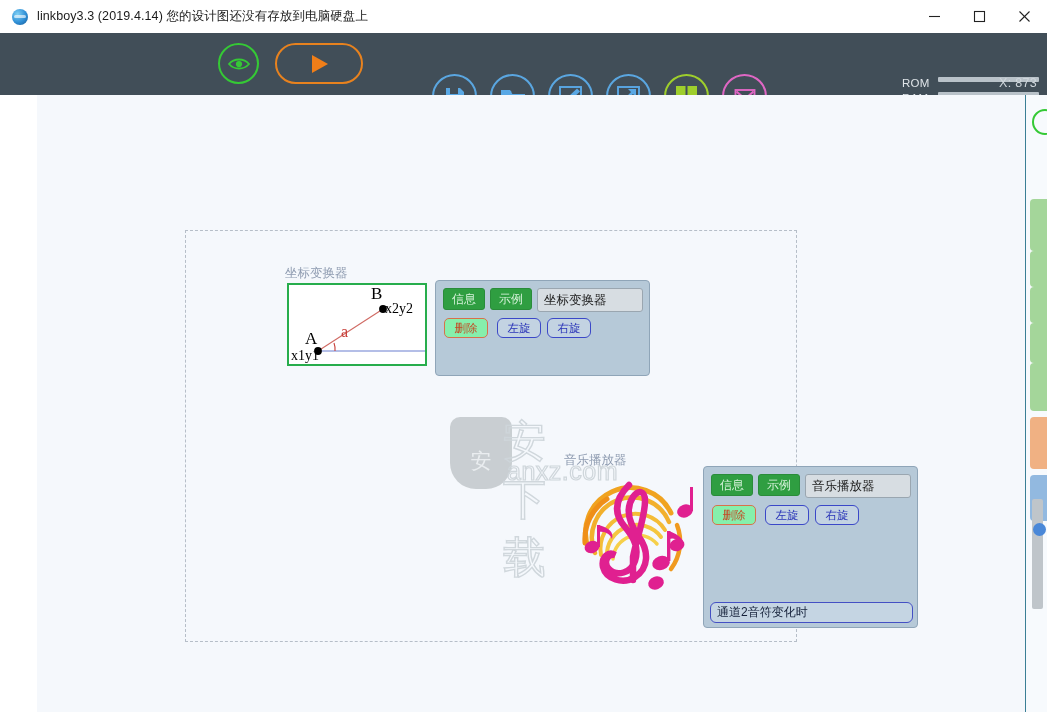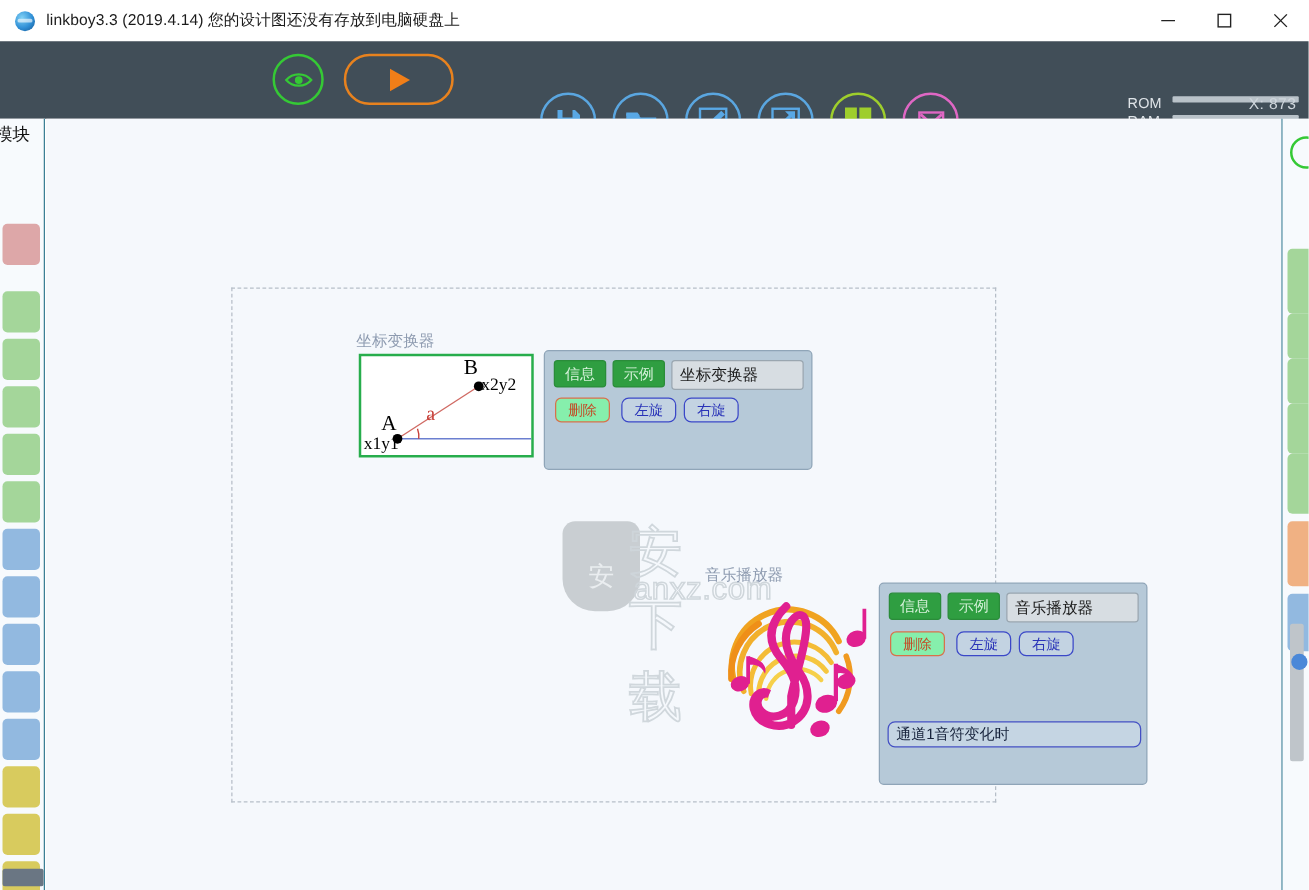--- a/index.html
+++ b/index.html
@@ -291,38 +291,20 @@
         <span class="meter-label">RAM</span>
         <span class="meter-track"></span>
       </div>
     </div>
     <div class="coords">
       <div>X: 873</div>
       <div>Y: 363</div>
     </div>
   </div>
 
-  <div class="left-pal">
-    <div class="left-pal-title">模块</div>
-    <div class="pal-chip" style="top:84px;background:#dda7a8"></div>
-    <div class="pal-chip" style="top:138px;background:#a4d69a"></div>
-    <div class="pal-chip" style="top:176px;background:#a4d69a"></div>
-    <div class="pal-chip" style="top:214px;background:#a4d69a"></div>
-    <div class="pal-chip" style="top:252px;background:#a4d69a"></div>
-    <div class="pal-chip" style="top:290px;background:#a4d69a"></div>
-    <div class="pal-chip" style="top:328px;background:#92b9e0"></div>
-    <div class="pal-chip" style="top:366px;background:#92b9e0"></div>
-    <div class="pal-chip" style="top:404px;background:#92b9e0"></div>
-    <div class="pal-chip" style="top:442px;background:#92b9e0"></div>
-    <div class="pal-chip" style="top:480px;background:#92b9e0"></div>
-    <div class="pal-chip" style="top:518px;background:#d8cb5e"></div>
-    <div class="pal-chip" style="top:556px;background:#d8cb5e"></div>
-    <div class="pal-chip" style="top:594px;background:#d8cb5e"></div>
-    <div class="left-scroll"></div>
-  </div>
 
   <div class="right-pal">
     <div class="rp-arc"></div>
     <div class="rp-chip" style="top:104px;height:52px;background:#a4d69a">数</div>
     <div class="rp-chip" style="top:156px;height:36px;background:#a4d69a">运</div>
     <div class="rp-chip" style="top:192px;height:36px;background:#a4d69a">算</div>
     <div class="rp-chip" style="top:228px;height:40px;background:#a4d69a">数</div>
     <div class="rp-chip" style="top:268px;height:48px;background:#a4d69a">广</div>
     <div class="rp-chip" style="top:322px;height:52px;background:#f0b183">高</div>
     <div class="rp-chip" style="top:380px;height:46px;background:#92b9e0">显</div>
@@ -398,17 +380,17 @@
       </svg>
     </div>
 
     <div class="node-panel" style="left:666px;top:371px;width:215px;height:162px">
       <div class="btn-green" style="left:7px;top:7px;width:42px;height:22px">信息</div>
       <div class="btn-green" style="left:54px;top:7px;width:42px;height:22px">示例</div>
       <div class="field" style="left:101px;top:7px;width:106px;height:24px">音乐播放器</div>
       <div class="btn-del" style="left:8px;top:38px;width:44px;height:20px">删除</div>
       <div class="btn-rot" style="left:61px;top:38px;width:44px;height:20px">左旋</div>
       <div class="btn-rot" style="left:111px;top:38px;width:44px;height:20px">右旋</div>
-      <div class="event-row" style="left:6px;top:110px;width:203px;height:21px">通道1音符变化时</div>
+      <div class="event-row" style="left:6px;top:135px;width:203px;height:21px">通道2音符变化时</div>
     </div>
 
   </div>
 </div>
 
 </body></html>

